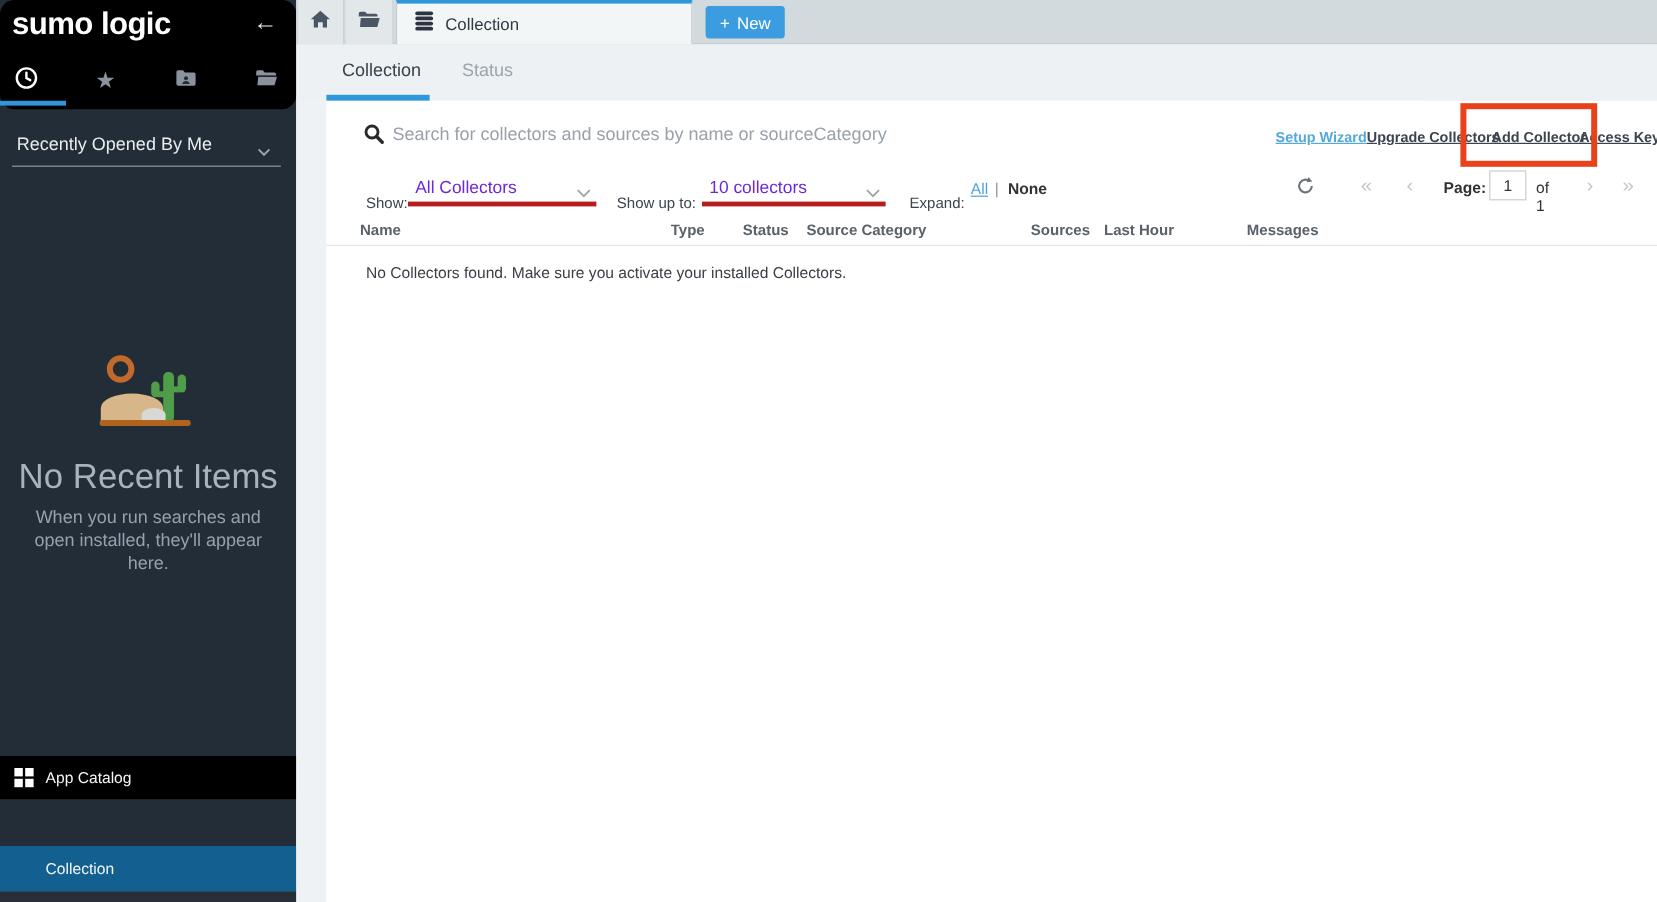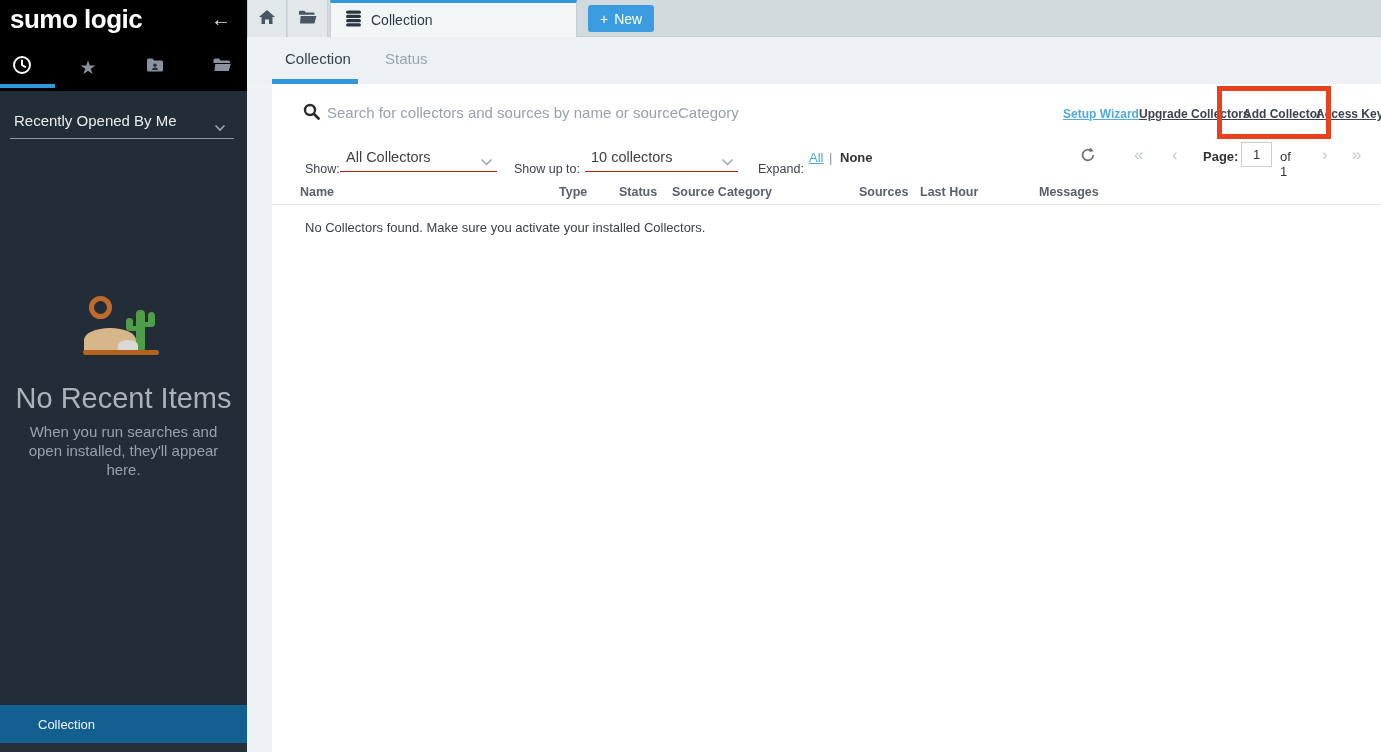--- a/index.html
+++ b/index.html
@@ -2,21 +2,21 @@
 <html><head>
 <meta charset="utf-8">
 <style>
   * { margin:0; padding:0; box-sizing:border-box; }
   html,body { width:1381px; height:752px; overflow:hidden;
     font-family:"Liberation Sans","DejaVu Sans",sans-serif; background:#fff; }
   .stage { position:relative; width:1381px; height:752px; overflow:hidden; }
 
   
   .sidebar { position:absolute; left:0; top:0; width:247px; height:752px; background:#232d38; }
-  .sidebar-top { position:absolute; left:0; top:0; width:247px; height:91px; background:#000; }
+  .sidebar-top { position:absolute; left:0; top:0; width:247px; height:91px; background:#000;border-radius:12px; }
   .logo { position:absolute; left:10px; top:4px; color:#fff; font-size:26px; font-weight:bold; letter-spacing:-0.5px; }
   .collapse-arrow { position:absolute; right:16px; top:8px; color:#dfe4e8; font-size:20px; cursor:pointer; }
   .nav-icons { position:absolute; left:0; top:48px; width:247px; height:40px; }
   .nav-icon { position:absolute; top:6px; width:26px; height:26px; display:flex; align-items:center; justify-content:center; }
   .nav-icon.i1{left:9px;} .nav-icon.i2{left:75px;} .nav-icon.i3{left:142px;} .nav-icon.i4{left:209px;}
   .nav-underline { position:absolute; left:0; bottom:0; width:55px; height:4px; background:#2f97dc; }
   .star-glyph { color:#8a939d; font-size:19px; line-height:1; }
   .recent-header { position:absolute; left:10px; top:108px; width:224px; height:31px;
     border-bottom:1px solid #8e99a4; color:#e9edf0; font-size:15px; }
   .recent-header .txt { position:absolute; left:4px; top:4px; }
@@ -79,22 +79,22 @@
 
   .top-link { position:absolute; top:23px; font-size:12px; font-weight:bold; text-decoration:underline;
     color:#3b444e; cursor:pointer; white-space:nowrap; }
   .top-link.wizard { left:791px; color:#54a9da; }
   .top-link.upgrade { left:867px; }
   .top-link.addcol { left:971px; }
   .top-link.keys { left:1044px; }
   .red-box { position:absolute; left:945px; top:2px; width:114px; height:53px; border:5px solid #e8411b; z-index:5; }
 
   .flt-label { position:absolute; top:78px; font-size:12.5px; color:#3c434b; }
-  .flt-value { position:absolute; top:60px; height:28px; font-size:14.5px; color:#404040;
-    border-bottom:1px solid #b91c1c; cursor:pointer; }
+  .flt-value { position:absolute; top:60px; height:28px; font-size:14.5px; color:#6d28d9;
+    border-bottom:4px solid #b91c1c; cursor:pointer; }
   .flt-value .chev { position:absolute; right:4px; top:9px; }
   .show-lbl { left:33px; } .show-val { left:68px; width:157px; padding:5px 0 0 6px; }
   .limit-lbl { left:242px; } .limit-val { left:313px; width:153px; padding:5px 0 0 6px; }
   .expand-lbl { left:486px; }
   .expand-all { position:absolute; left:537px; top:66px; font-size:13px; color:#4fa4d8; text-decoration:underline; cursor:pointer; }
   .expand-sep { position:absolute; left:557px; top:66px; font-size:13px; color:#8b949c; }
   .expand-none { position:absolute; left:568px; top:66px; font-size:13px; color:#333; font-weight:bold; cursor:pointer; }
 
   .refresh { position:absolute; left:808px; top:62px; cursor:pointer; }
   .pg-chev { position:absolute; top:61px; font-size:17px; color:#c2c8cd; cursor:default; }
@@ -167,20 +167,29 @@
       <div class="armR"></div>
       <div class="armRc"></div>
       <div class="hill"></div>
       <div class="stone"></div>
       <div class="ground"></div>
     </div>
 
     <div class="empty-title">No Recent Items</div>
     <div class="empty-sub">When you run searches and open installed, they'll appear here.</div>
 
+    <div class="side-item item-appcat">
+      <span class="ic grid-ic">
+          <div></div>
+          <div></div>
+          <div></div>
+          <div></div>
+        </span>
+      <span class="lbl">App Catalog</span>
+    </div>
     <div class="side-item item-managedata">
       <span class="ic">
         <svg width="16" height="16" viewBox="0 0 16 16">
             <g fill="#d9dee2">
               <rect x="1" y="1" width="14" height="3" rx="1.5"></rect>
               <rect x="1" y="5" width="14" height="3" rx="1.5"></rect>
               <rect x="1" y="9" width="14" height="3" rx="1.5"></rect>
               <rect x="1" y="13" width="14" height="2.6" rx="1.3"></rect>
             </g>
           </svg>

